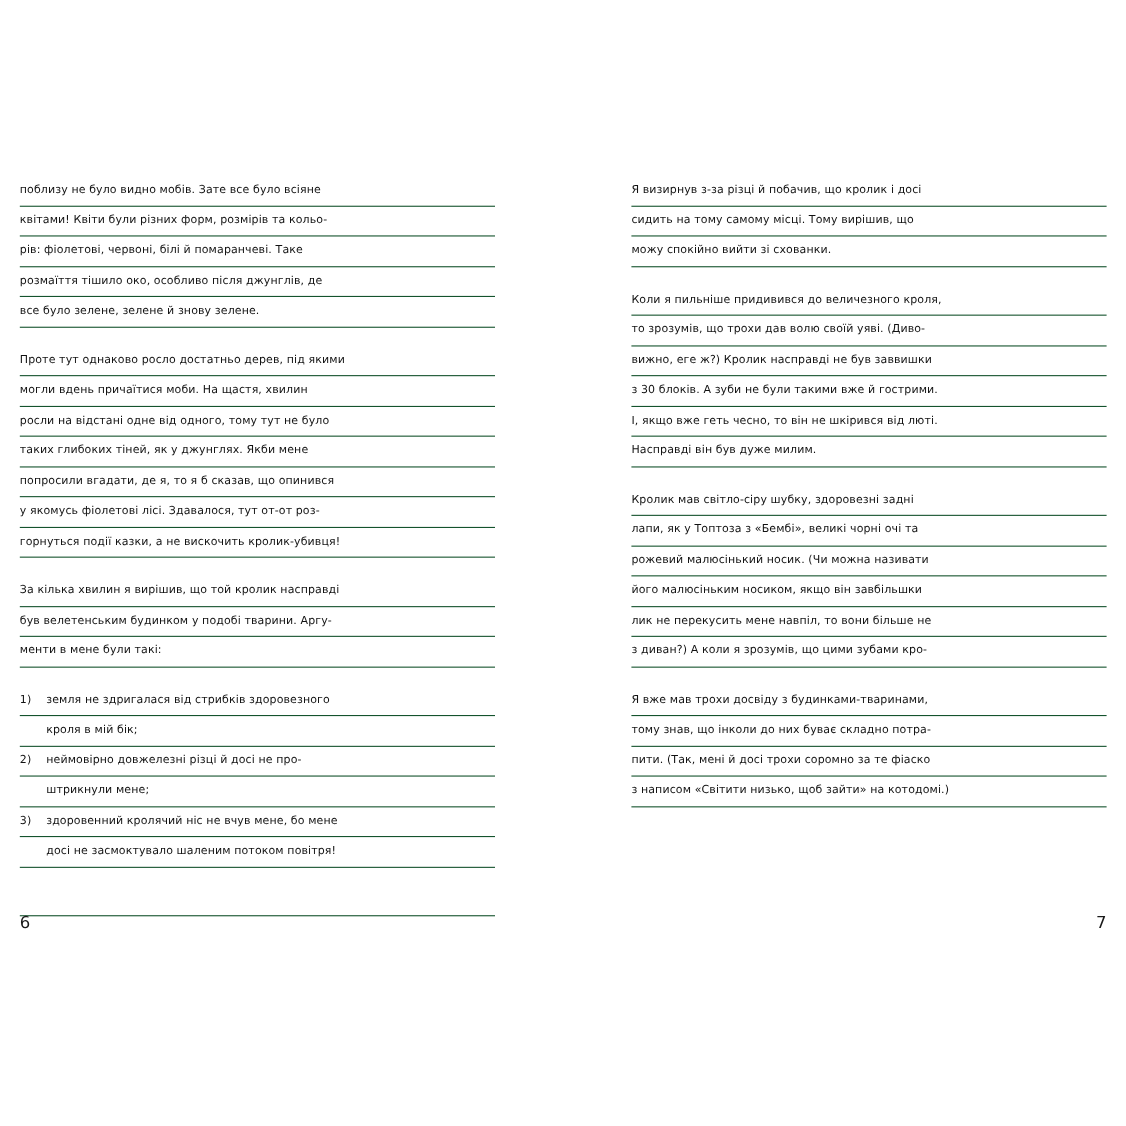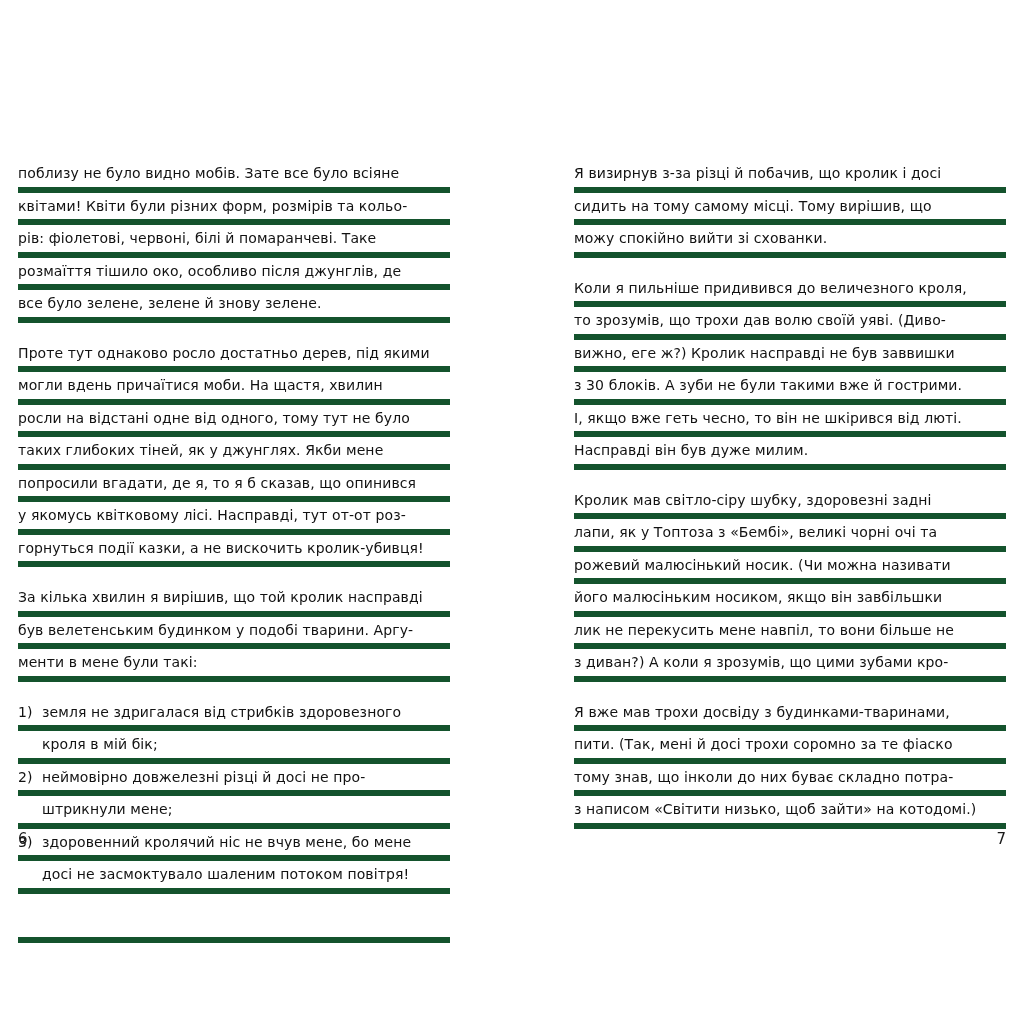--- a/index.html
+++ b/index.html
@@ -41,24 +41,24 @@
   .column {
     width: 100%;
   }
   .para {
     margin: 0 0 17px 0;
   }
   .line {
     position: relative;
     height: 26.5px;
     line-height: 26.5px;
-    font-size: 14px;
+    font-size: 10px;
     letter-spacing: 0.1px;
     white-space: nowrap;
-    border-bottom: 6px solid #14532d;
+    border-bottom: 1px solid #14532d;
     overflow: hidden;
   }
   .line .indent {
     display: inline-block;
     width: 24px;
   }
   .line .num {
     display: inline-block;
     width: 24px;
   }
@@ -89,21 +89,21 @@
         <div class="line">розмаїття тішило око, особливо після джунглів, де</div>
         <div class="line">все було зелене, зелене й знову зелене.</div>
       </div>
 
       <div class="para">
         <div class="line">Проте тут однаково росло достатньо дерев, під якими</div>
         <div class="line">могли вдень причаїтися моби. На щастя, хвилин</div>
         <div class="line">росли на відстані одне від одного, тому тут не було</div>
         <div class="line">таких глибоких тіней, як у джунглях. Якби мене</div>
         <div class="line">попросили вгадати, де я, то я б сказав, що опинився</div>
-        <div class="line">у якомусь квітковому лісі. Насправді, тут от-от роз-</div>
+        <div class="line">у якомусь фіолетові лісі. Здавалося, тут от-от роз-</div>
         <div class="line">горнуться події казки, а не вискочить кролик-убивця!</div>
       </div>
 
       <div class="para">
         <div class="line">За кілька хвилин я вирішив, що той кролик насправді</div>
         <div class="line">був велетенським будинком у подобі тварини. Аргу-</div>
         <div class="line">менти в мене були такі:</div>
       </div>
 
       <div class="para">
@@ -158,22 +158,22 @@
         <div class="line">Кролик мав світло-сіру шубку, здоровезні задні</div>
         <div class="line">лапи, як у Топтоза з «Бембі», великі чорні очі та</div>
         <div class="line">рожевий малюсінький носик. (Чи можна називати</div>
         <div class="line">його малюсіньким носиком, якщо він завбільшки</div>
         <div class="line">лик не перекусить мене навпіл, то вони більше не</div>
         <div class="line">з диван?) А коли я зрозумів, що цими зубами кро-</div>
       </div>
 
       <div class="para">
         <div class="line">Я вже мав трохи досвіду з будинками-тваринами,</div>
+        <div class="line">тому знав, що інколи до них буває складно потра-</div>
         <div class="line">пити. (Так, мені й досі трохи соромно за те фіаско</div>
-        <div class="line">тому знав, що інколи до них буває складно потра-</div>
         <div class="line">з написом «Світити низько, щоб зайти» на котодомі.)</div>
       </div>
 
     </div>
 
     <div class="page-number">7</div>
   </div>
 
 </div>
 

